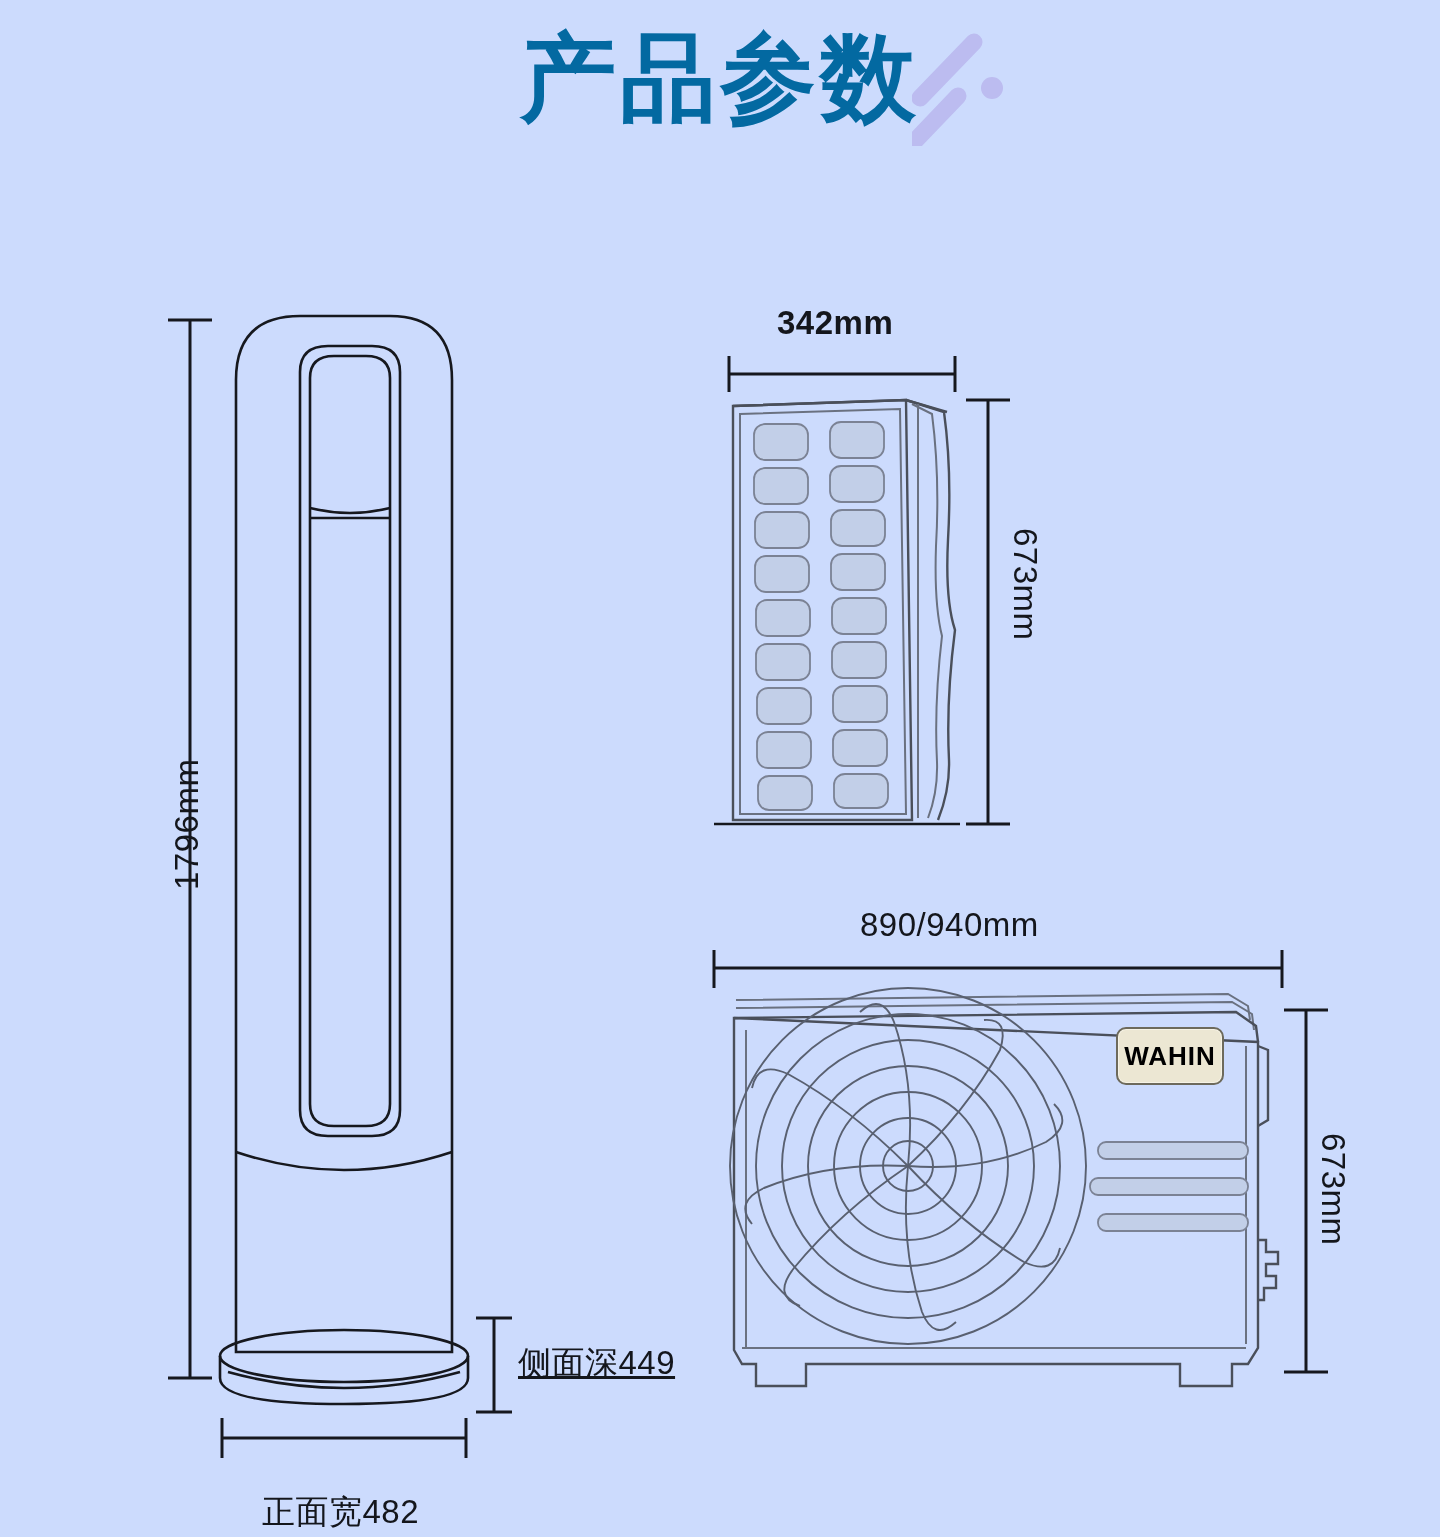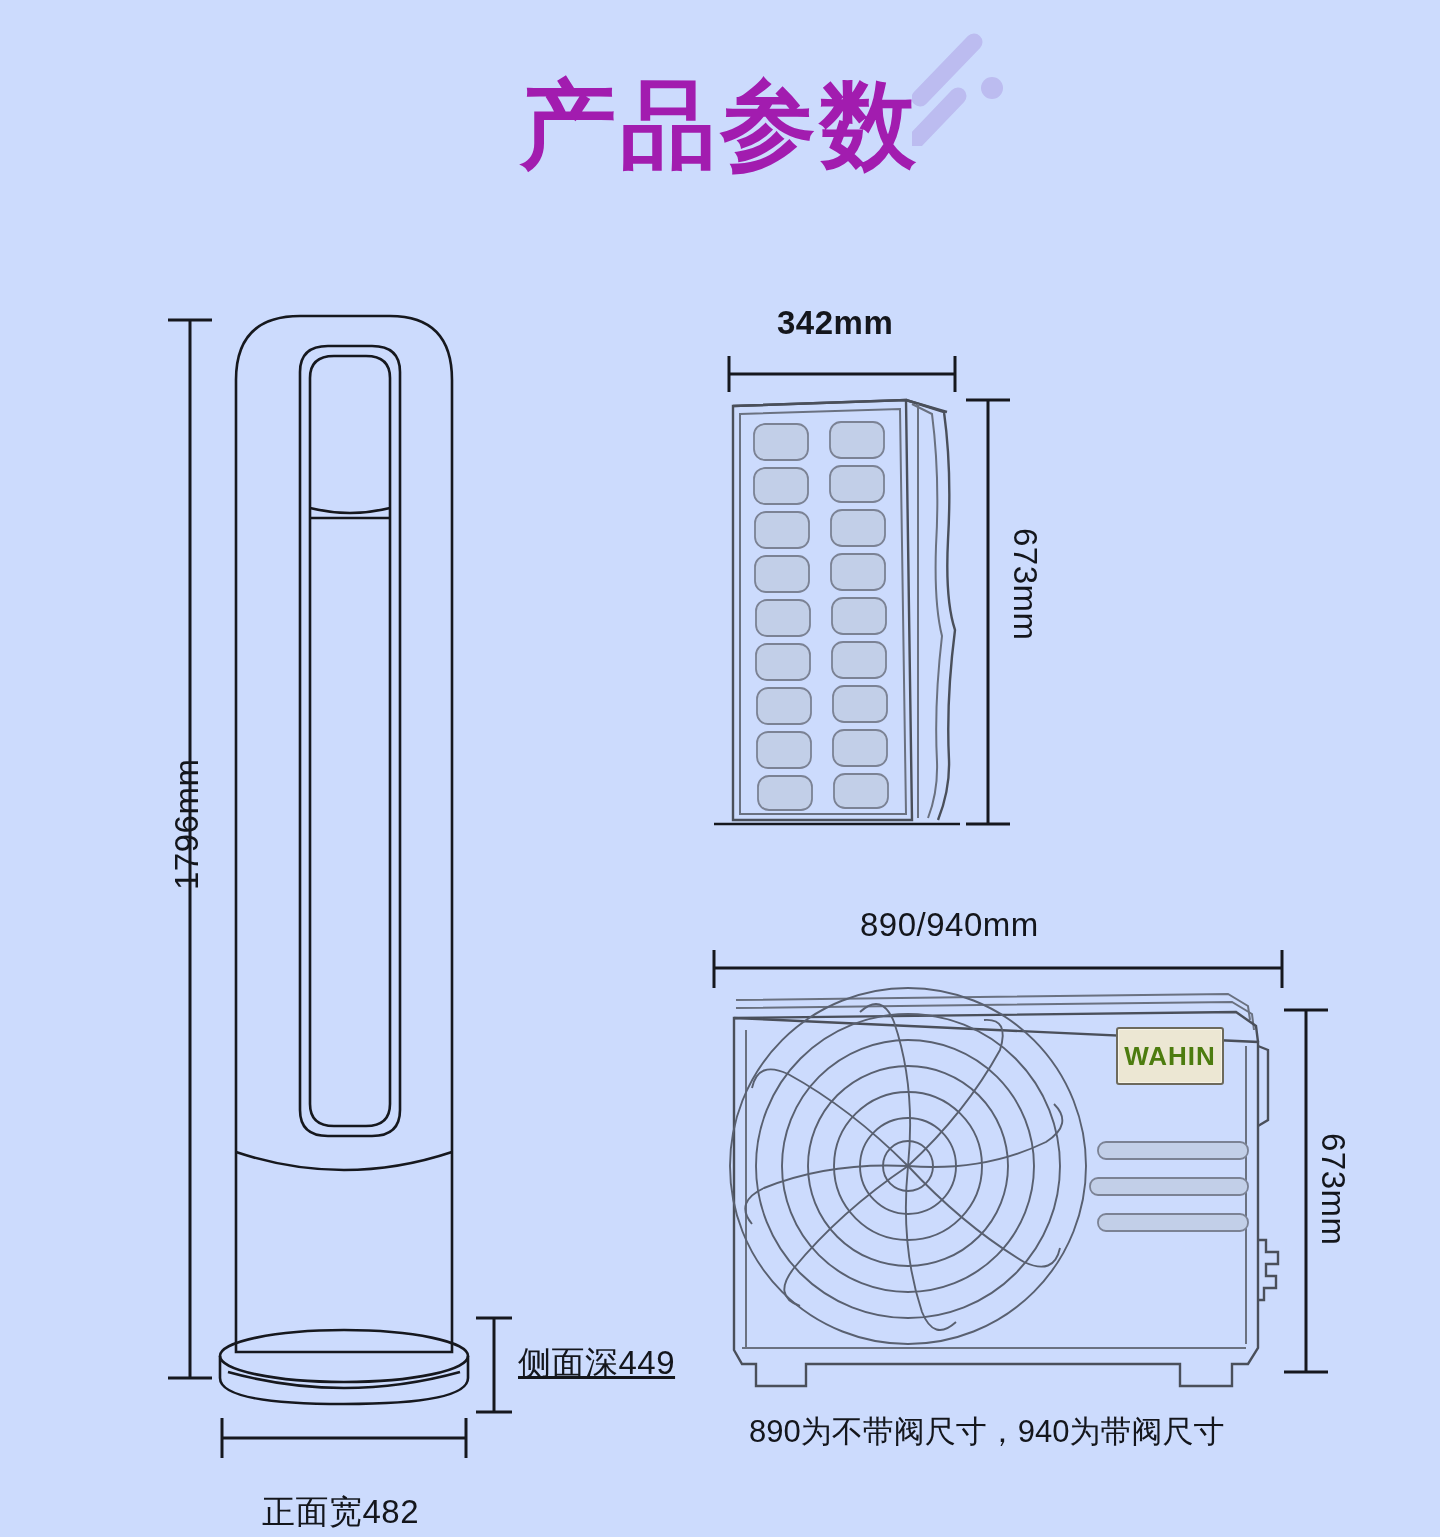--- a/index.html
+++ b/index.html
@@ -24,27 +24,26 @@
   .title-wrap {
     position: absolute;
     left: 0;
     top: 28px;
     width: 1440px;
     text-align: center;
   }
   .title-text {
     display: inline-block;
     position: relative;
-    font-family: Liberation Serif, serif;
+    font-family: Liberation Mono, monospace;
     font-size: 96px;
     font-weight: bold;
-    color: #a21caf;
+    color: #0369a1;
     letter-spacing: 4px;
     line-height: 1.2;
-    margin-top: 40px;
   }
   .title-deco {
     position: absolute;
     left: 912px;
     top: 26px;
     width: 110px;
     height: 120px;
     pointer-events: none;
   }
 
@@ -84,25 +83,25 @@
   .stroke-dim    { fill: none; stroke: #16181e; stroke-width: 3; stroke-linecap: butt; }
   .stroke-unit   { fill: none; stroke: #4a4f5a; stroke-width: 2.4; }
   .stroke-unit-l { fill: none; stroke: #6a7180; stroke-width: 2.0; }
   .stroke-fan    { fill: none; stroke: #596070; stroke-width: 1.9; }
   .fill-slot     { fill: #c2cfe8; stroke: #7b8294; stroke-width: 1.8; }
 
   .badge {
     position: absolute;
     background: #ece7d3;
     border: 2px solid #6d6a5c;
-    border-radius: 3px;
+    border-radius: 10px;
     display: flex;
     align-items: center;
     justify-content: center;
-    color: #4d7c0f;
+    color: #000000;
     font-size: 26px;
     font-weight: 600;
     letter-spacing: 1px;
     box-shadow: inset 0 0 0 1px #f6f3e6;
   }
 </style>
 </head>
 <body>
 
 <div id="page">
@@ -301,15 +300,14 @@
   <div class="dim-label" style="left:777px; top:304px;font-weight:bold;">342mm</div>
 
   <div class="dim-label rot-cw" style="left:1044px; top:528px;">673mm</div>
 
   <div class="dim-label" style="left:860px; top:906px;text-align:center;">890/940mm</div>
 
   <div class="dim-label rot-cw" style="left:1352px; top:1133px;">673mm</div>
 
   <div class="badge" style="left:1116px; top:1027px; width:104px; height:54px;">WAHIN</div>
 
-  <div class="note-label" style="left:749px; top:1411px;">890为不带阀尺寸，940为带阀尺寸</div>
 
 </div>
 
 </body></html>

